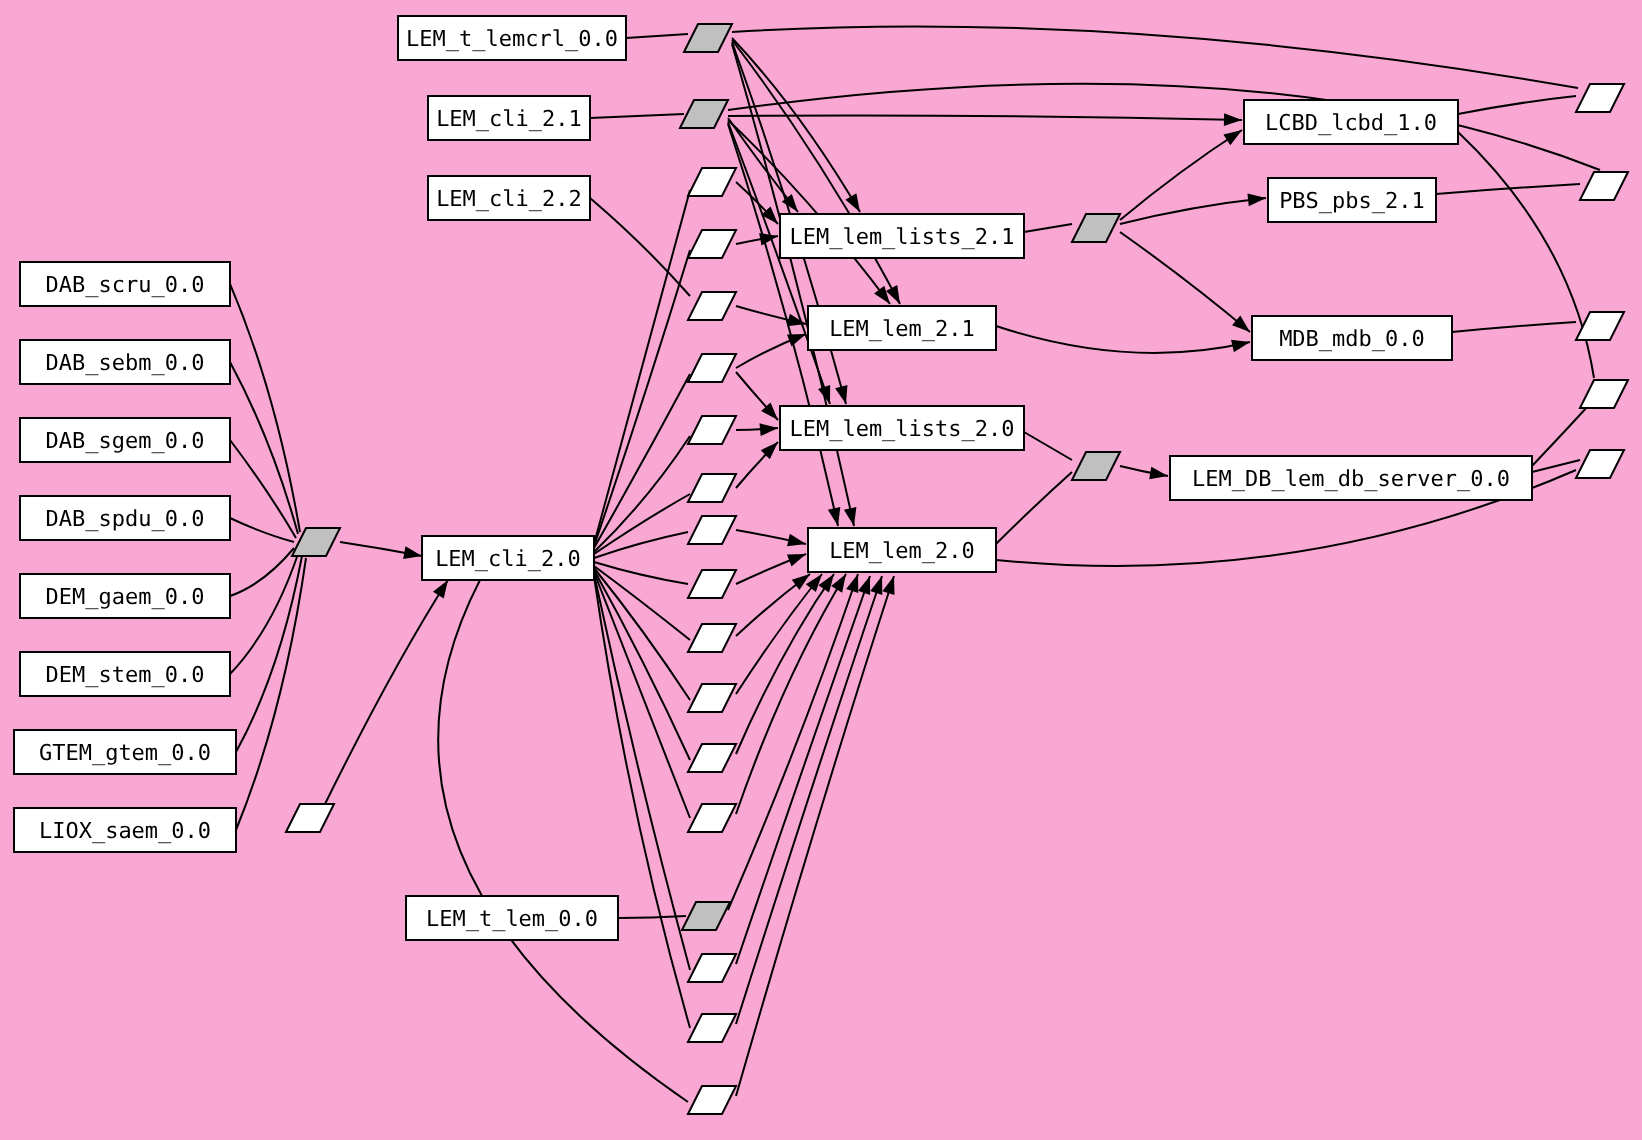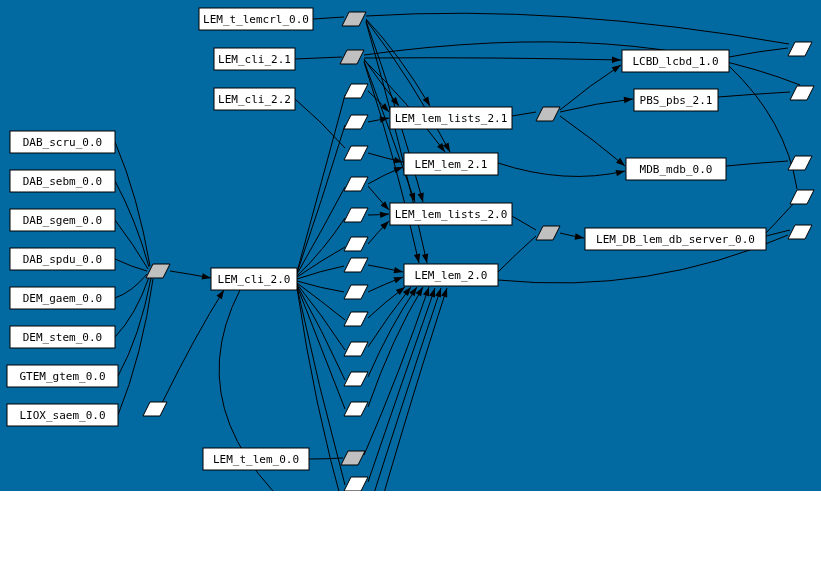--- a/index.html
+++ b/index.html
@@ -3,22 +3,22 @@
 <meta charset="utf-8">
 <style>
   html, body {
     margin: 0;
     padding: 0;
     background: #ffffff;
   }
   .canvas {
     position: relative;
     width: 821px;
-    height: 491px;
-    background: #0369a1;
+    height: 570px;
+    background: #f9a8d4;
     overflow: hidden;
     font-family: "DejaVu Sans Mono", "Liberation Mono", monospace;
   }
   svg text {
     font-family: "DejaVu Sans Mono", "Liberation Mono", monospace;
   }
 </style>
 </head>
 <body>
 

